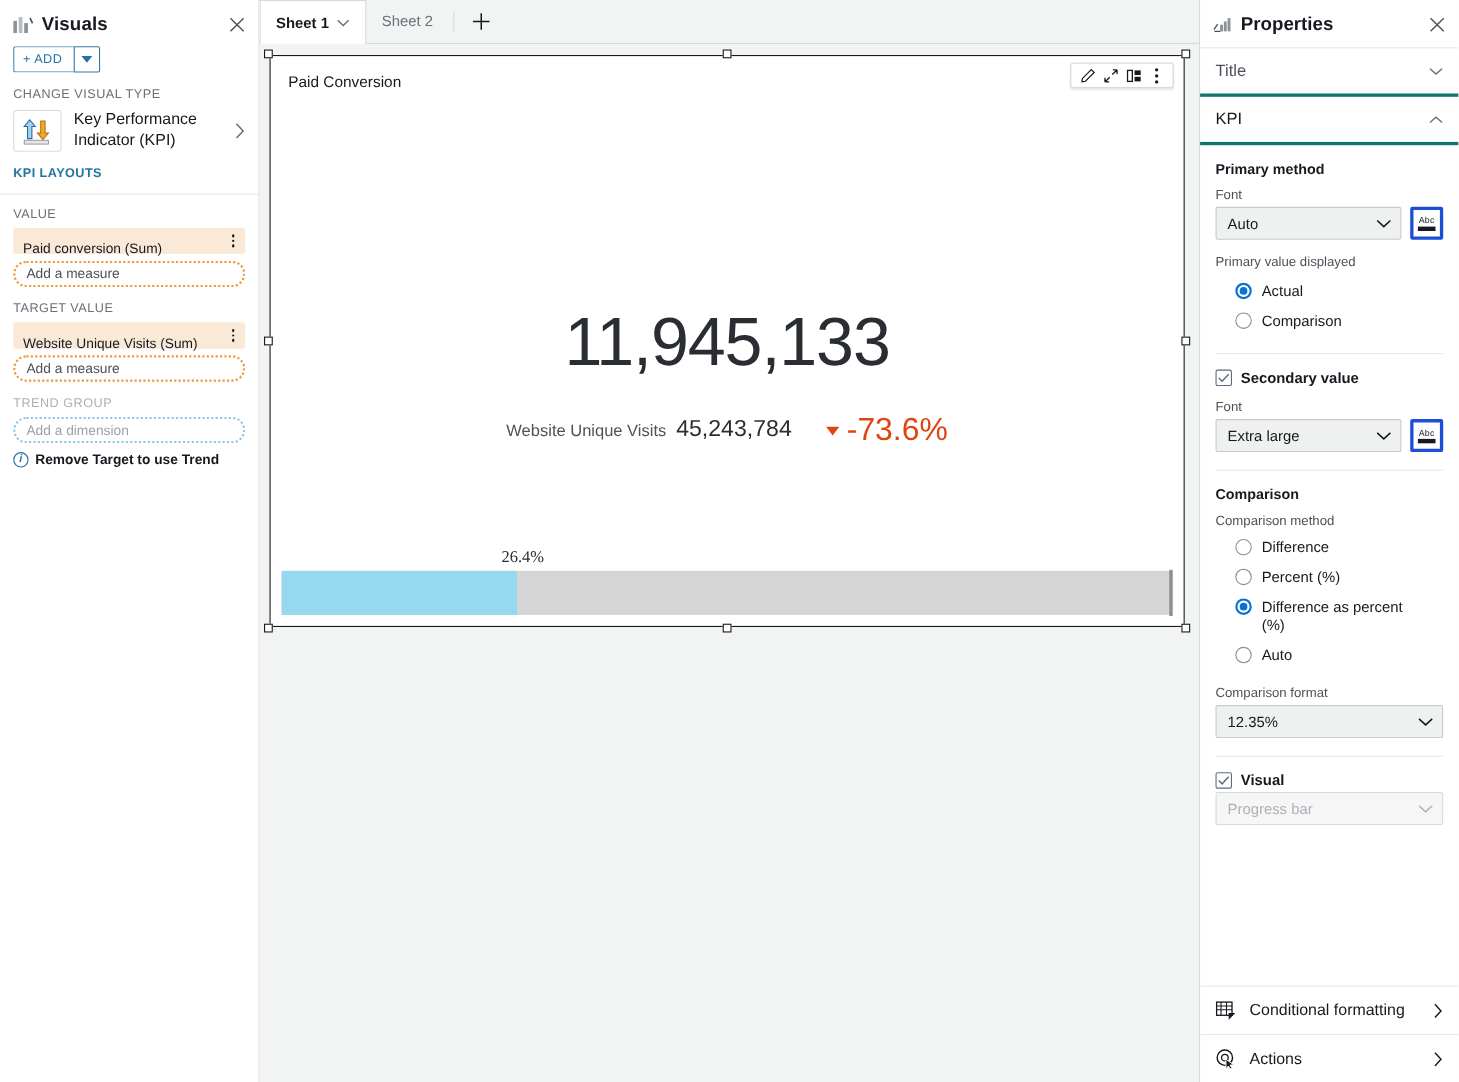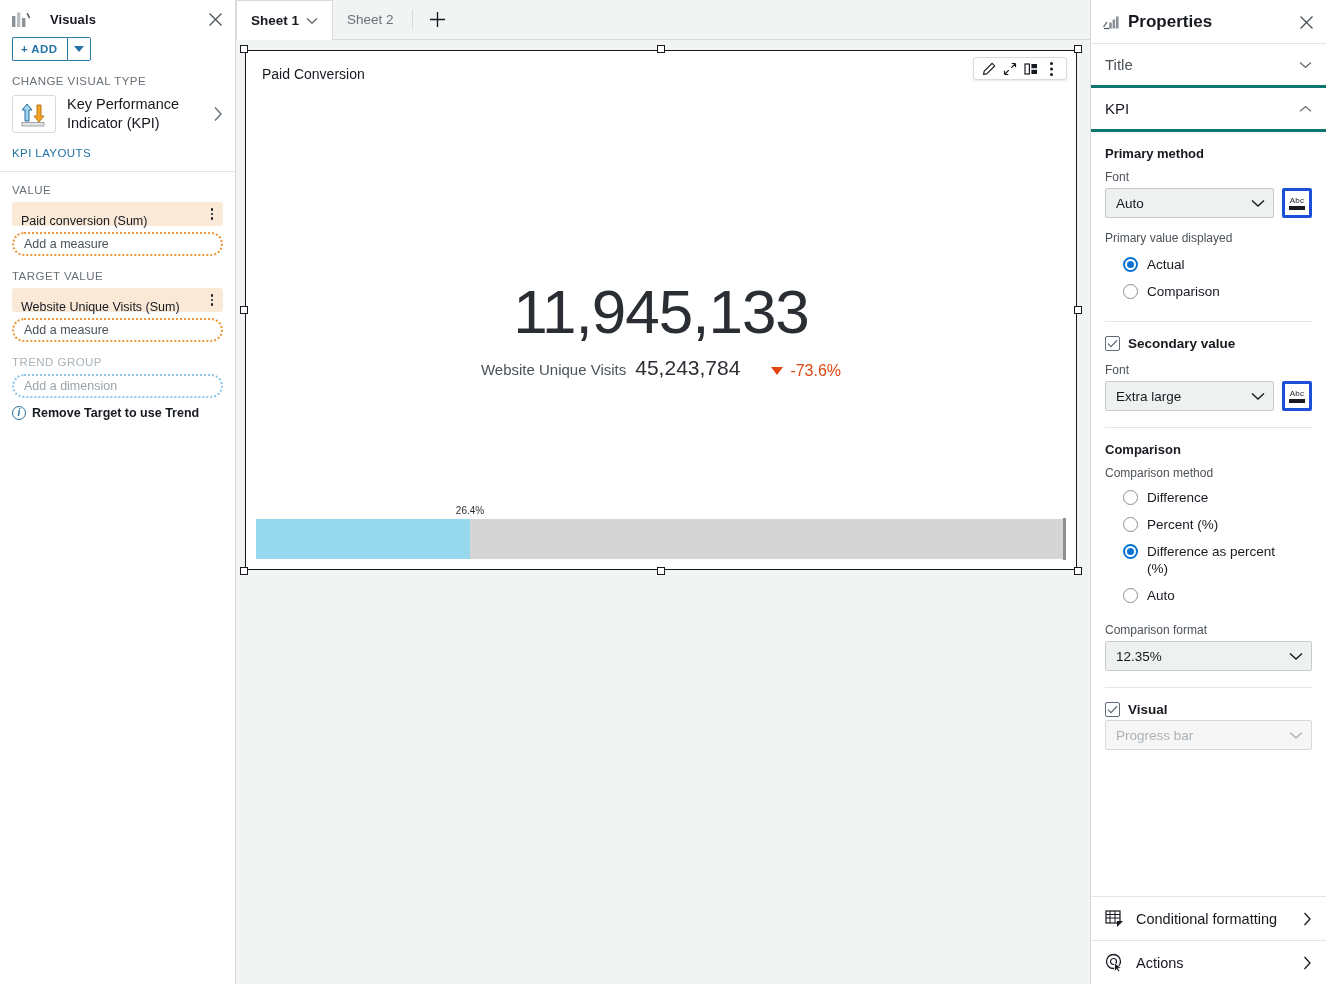--- a/index.html
+++ b/index.html
@@ -19,29 +19,29 @@
     background: #ffffff;
     border-right: 1px solid #d5dbdb;
     display: flex; flex-direction: column;
     flex: 0 0 236px;
   }
   .lp-header {
     display: flex; align-items: center;
     padding: 12px 12px 10px 12px;
     gap: 8px;
   }
-  .lp-title { font-size: 13px; font-weight: 700; color: #16191f; letter-spacing: .1px; margin-left: 12px; }
+  .lp-title { font-size: 17px; font-weight: 700; color: #16191f; letter-spacing: .1px; }
   .lp-close { margin-left: auto; cursor: pointer; line-height: 0; }
   .icon-visuals { width: 18px; height: 15px; display:block; }
 
   .lp-addrow { padding: 0 12px 2px 12px; }
   .split-btn { display: inline-flex; align-items: stretch; }
   .split-main {
     border: 1px solid #2e79a6; border-right: none;
-    color: #2474a3; font-weight: 700; font-size: 11.5px;
+    color: #2474a3; font-weight: 400; font-size: 11.5px;
     letter-spacing: .4px;
     padding: 5px 10px 5px 8px;
     background: #fff; cursor: pointer;
     display: flex; align-items: center; gap: 4px;
     border-radius: 2px 0 0 2px;
   }
   .split-arrow {
     border: 1px solid #2e79a6;
     background: #fff; cursor: pointer;
     width: 24px; display:flex; align-items:center; justify-content:center;
@@ -67,21 +67,21 @@
   .vt-icon {
     width: 44px; height: 38px; flex: 0 0 44px;
     border: 1px solid #d5dbdb; border-radius: 3px;
     background: #fff;
     display: flex; align-items: center; justify-content: center;
   }
   .vt-label { font-size: 14.5px; line-height: 19px; color: #16191f; flex: 1; }
   .vt-chevron { color: #687078; flex: 0 0 auto; }
 
   .kpi-layouts {
-    color: #2474a3; font-size: 11.5px; font-weight: 400;
+    color: #2474a3; font-size: 11.5px; font-weight: 700;
     letter-spacing: .4px; padding: 10px 12px 12px 12px; cursor: pointer;
   }
   .lp-divider { height: 1px; background: #e4e7e9; margin: 0; }
 
   .field-pill {
     margin: 0 12px 6px 12px; height: 24px;
     background: #fbe9d8; border-radius: 3px;
     display: flex; align-items: center;
     padding: 0 4px 0 9px; cursor: pointer;
   }
@@ -183,43 +183,44 @@
     position: absolute; left: 0; right: 0; top: 0; bottom: 0;
     display: flex; flex-direction: column;
   }
   .kpi-primary {
     text-align: center; margin-top: 230px;
     font-size: 62px; line-height: 1; font-weight: 400;
     color: #2a2e33; letter-spacing: -1px;
   }
   .kpi-secondary {
     display: flex; align-items: baseline; justify-content: center;
-    gap: 9px; margin-top: 13px;
+    gap: 9px; margin-top: 32px;
   }
   .kpi-sec-label { font-size: 15px; color: #4b5259; }
   .kpi-sec-value { font-size: 21px; color: #2a2e33; }
   .kpi-delta {
-    font-size: 16px; color: #e0450f; font-weight: 400;
+    font-size: 29px; color: #e0450f; font-weight: 400;
     display: inline-flex; align-items: center; gap: 7px;
     margin-left: 22px;
   }
   .tri-dn {
     width: 0; height: 0;
     border-left: 6px solid transparent;
     border-right: 6px solid transparent;
     border-top: 8px solid #e0450f;
     display: inline-block;
   }
 
   .progress-area {
     position: absolute; left: 10px; right: 10px; bottom: 10px;
   }
   .progress-label {
-    font-size: 10px; color: #2a2e33;
+    font-size: 15px; color: #2a2e33;
     margin-bottom: 3px;
+    font-family: Liberation Serif, serif;
   }
   .progress-track {
     position: relative; height: 40px; background: #d5d5d5; width: 100%;
   }
   .progress-fill { position: absolute; left: 0; top: 0; bottom: 0; background: #96d9ef; }
   .progress-target { position: absolute; right: 0; top: -1px; bottom: -1px; width: 3px; background: #8a8f94; }
 
   
   .right-panel {
     width: 236px; height: 984px; flex: 0 0 236px;

